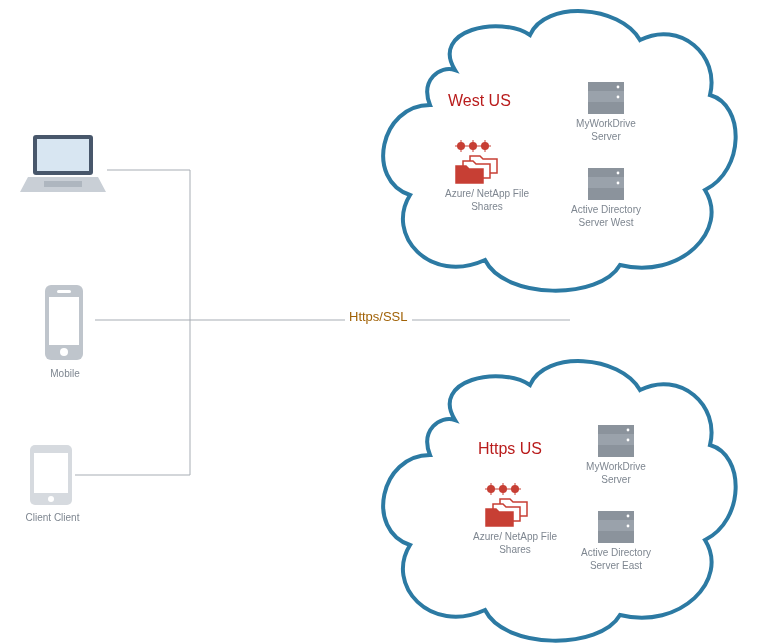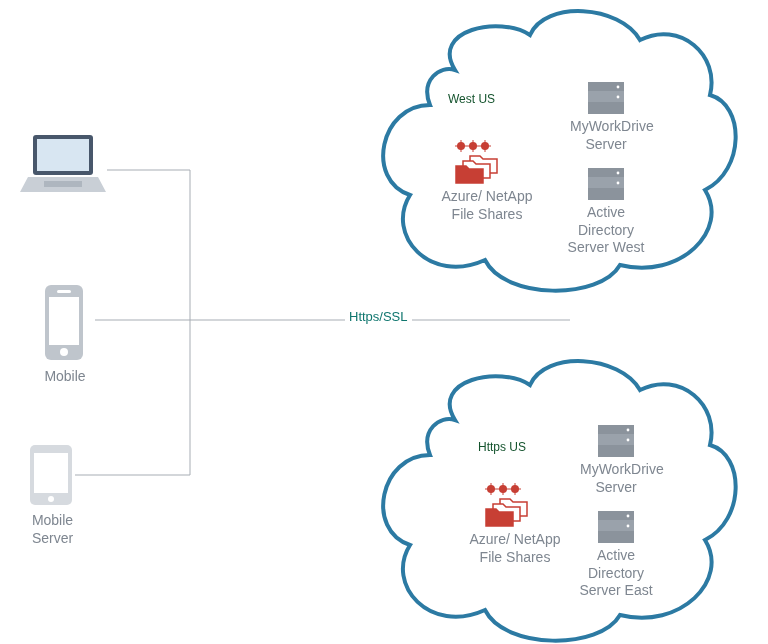--- a/index.html
+++ b/index.html
@@ -6,34 +6,34 @@
   body {
     width: 768px;
     height: 644px;
     font-family: "Segoe UI", Arial, sans-serif;
     background: #ffffff;
     position: relative;
     overflow: hidden;
   }
   .label {
     position: absolute;
-    font-size: 14px;
+    font-size: 10px;
     color: #7e8690;
     text-align: center;
     line-height: 1.25;
   }
   .region-label {
     position: absolute;
-    font-size: 12px;
-    color: #14532d;
+    font-size: 16px;
+    color: #b91c1c;
   }
   .conn-label {
     position: absolute;
     font-size: 13px;
-    color: #0f766e;
+    color: #a16207;
     background: #fff;
     padding: 0 4px;
   }
   svg.bg { position: absolute; top:0; left:0; }
 </style>
 </head>
 <body>
 
 <svg class="bg" width="768" height="644">
 
@@ -167,21 +167,21 @@
     <rect x="598" y="511" width="36" height="32" rx="2" fill="#9aa2ab"></rect>
     <rect x="598" y="511" width="36" height="9" fill="#8b939c"></rect>
     <rect x="598" y="521" width="36" height="9" fill="#9aa2ab"></rect>
     <rect x="598" y="531" width="36" height="12" fill="#8b939c"></rect>
     <circle cx="628" cy="516" r="1.4" fill="#fff"></circle>
     <circle cx="628" cy="526" r="1.4" fill="#fff"></circle>
   </g>
 </svg>
 
 <div class="label" style="left:30px; top:368px; width:70px;">Mobile</div>
-<div class="label" style="left:15px; top:512px; width:75px;">Mobile Server</div>
+<div class="label" style="left:15px; top:512px; width:75px;">Client Client</div>
 
 <div class="conn-label" style="left:345px; top:309px;">Https/SSL</div>
 
 <div class="region-label" style="left:448px; top:92px;">West US</div>
 <div class="label" style="left:432px; top:188px; width:110px;">Azure/ NetApp File Shares</div>
 <div class="label" style="left:570px; top:118px; width:72px; white-space:pre-line;">MyWorkDrive
 Server</div>
 <div class="label" style="left:562px; top:204px; width:88px; white-space:pre-line;">Active Directory
 Server West</div>
 

